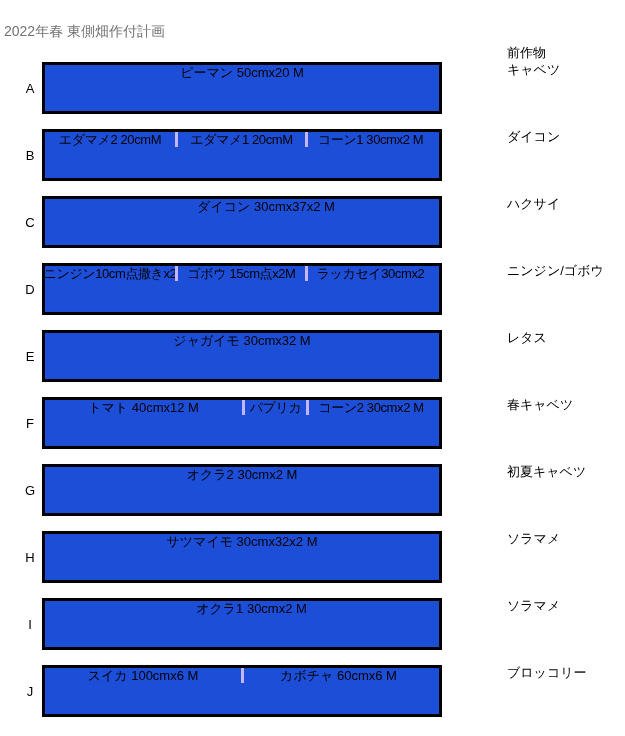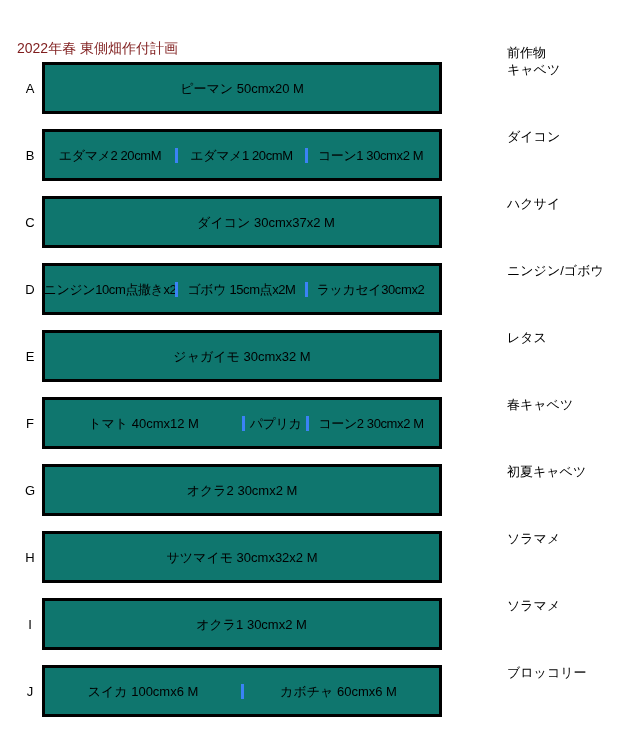--- a/index.html
+++ b/index.html
@@ -11,27 +11,26 @@
     width: 625px;
     height: 736px;
     position: relative;
     font-family: "Liberation Sans", "DejaVu Sans", sans-serif;
     color: #000000;
     overflow: hidden;
   }
 
   .plan-title {
     position: absolute;
-    left: 17px;
+    left: 4px;
     top: 22px;
     font-size: 14px;
     line-height: 18px;
     white-space: nowrap;
-    color: #7f1d1d;
-    margin-top: 17px;
+    color: #737373;
   }
 
   .field-area {
     position: absolute;
     left: 0;
     top: 0;
     width: 625px;
     height: 736px;
   }
 
@@ -56,37 +55,37 @@
   }
 
   .bed-box {
     position: absolute;
     left: 42px;
     top: 0;
     width: 400px;
     height: 52px;
     box-sizing: border-box;
     border: 3px solid #000000;
-    background: #0f766e;
+    background: #1d4ed8;
     display: flex;
     flex-direction: row;
-    align-items: center;
+    align-items: flex-start;
   }
 
   .bed-cell {
     position: relative;
     box-sizing: border-box;
     display: flex;
     align-items: center;
     justify-content: center;
     overflow: visible;
     background: transparent;
   }
   .bed-cell + .bed-cell {
-    border-left: 3px solid #3b82f6;
+    border-left: 3px solid #c4b5fd;
   }
   .cell-label {
     font-size: 13px;
     line-height: 15px;
     white-space: nowrap;
     text-align: center;
   }
   .cell-label.tight {
     letter-spacing: -0.4px;
   }

